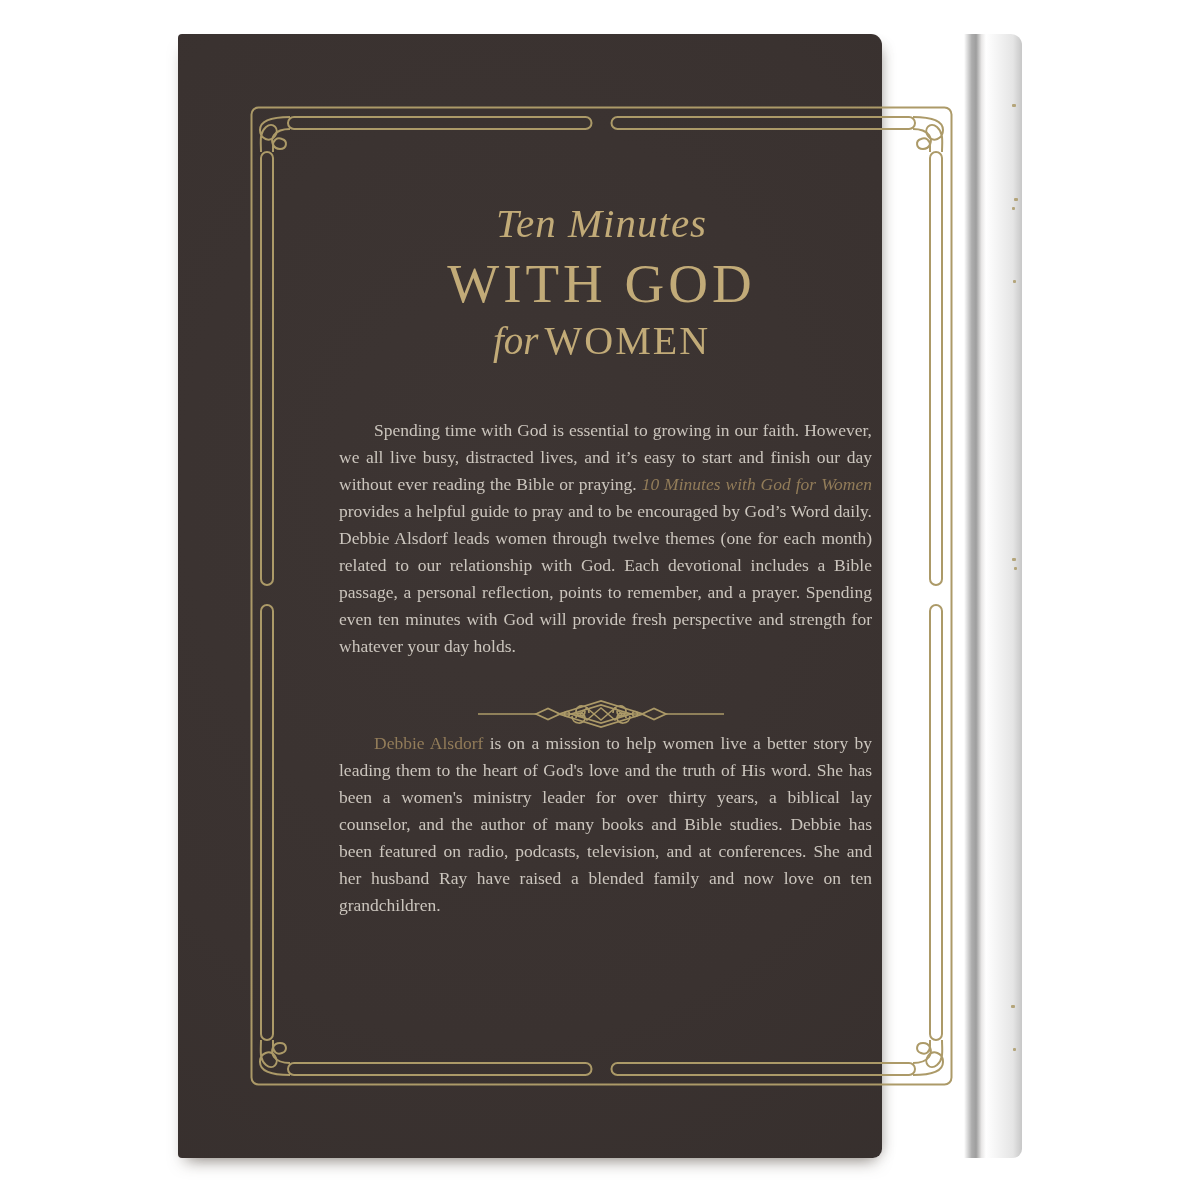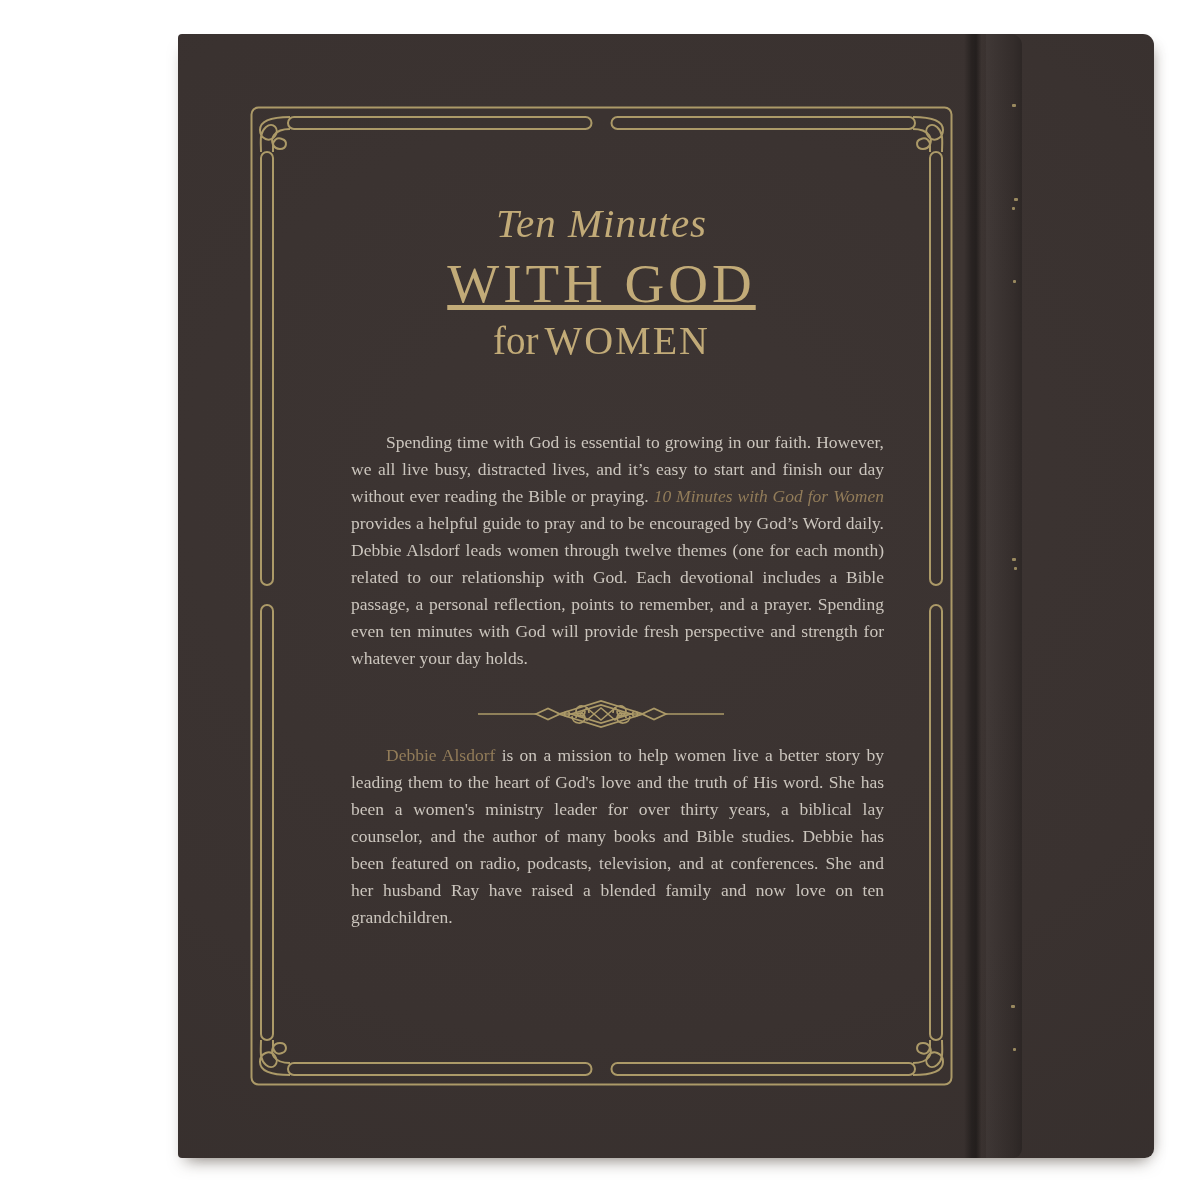--- a/index.html
+++ b/index.html
@@ -3,21 +3,21 @@
 <meta charset="utf-8">
 <style>
   html,body{margin:0;padding:0;}
   body{
     width:1200px;height:1200px;
     background:var(--background,#ffffff);
     font-family:"Liberation Serif", serif;
     position:relative;overflow:hidden;
   }
   .book{
-    position:absolute;left:178px;top:34px;width:976px;height:1124px;
+    position:absolute;left:178px;top:34px;width:704px;height:1124px;
     background:
       radial-gradient(ellipse 120% 90% at 45% 40%, #3d3533 0%, #3a3230 55%, #352e2c 100%);
     border-radius:4px 11px 9px 4px;
     box-shadow:0 10px 16px -7px rgba(70,58,50,.55), 10px 4px 14px -10px rgba(70,58,50,.35);
   }
   
   .hinge{
     position:absolute;top:0;bottom:0;left:786px;width:22px;
     background:linear-gradient(90deg, rgba(0,0,0,0) 0%, rgba(0,0,0,.32) 35%, rgba(0,0,0,.38) 55%, rgba(70,60,55,.12) 80%, rgba(0,0,0,0) 100%);
   }
@@ -34,26 +34,25 @@
   }
   svg.frame *{fill:none;stroke:currentColor;}
   .title-block{position:absolute;left:157px;top:163px;width:533px;text-align:center;color:var(--gold-bright,#c2ab78);}
   .t-script{
     font-style:italic;font-size:41px;line-height:52px;letter-spacing:1px;
     font-family:"Liberation Serif", serif;
   }
   .t-main{
     font-size:55px;line-height:62px;letter-spacing:4px;margin-top:4px;
     font-family:"Liberation Serif", serif;
-    text-decoration:underline;
   }
   .t-sub{font-size:40px;line-height:46px;letter-spacing:2px;margin-top:3px;}
-  .t-for{font-size:39px;letter-spacing:0;margin-right:6px;}
+  .t-for{font-style:italic;font-size:39px;letter-spacing:0;margin-right:6px;}
   .blurb,.bio{
-    position:absolute;left:157px;width:533px;margin:16px;
+    position:absolute;left:157px;width:533px;margin:4px;
     color:var(--body-text,#cbc5bd);
     font-size:17.5px;line-height:27px;
     text-align:justify;text-indent:35px;
     font-family:"Liberation Serif", serif;
   }
   .blurb{top:379px;}
   .bio{top:692px;}
   .gold-italic{color:var(--gold-text,#927c59);font-style:italic;}
   .gold-name{color:var(--gold-text,#927c59);}
   svg.divider{

